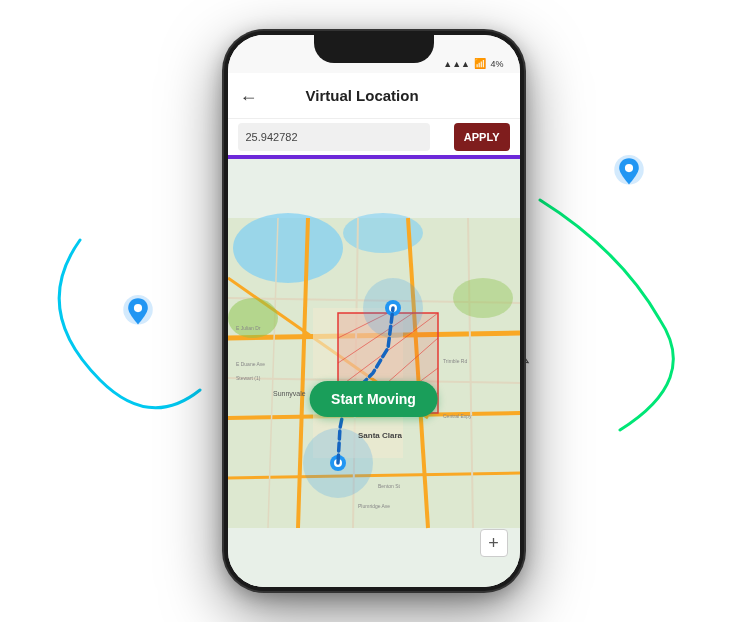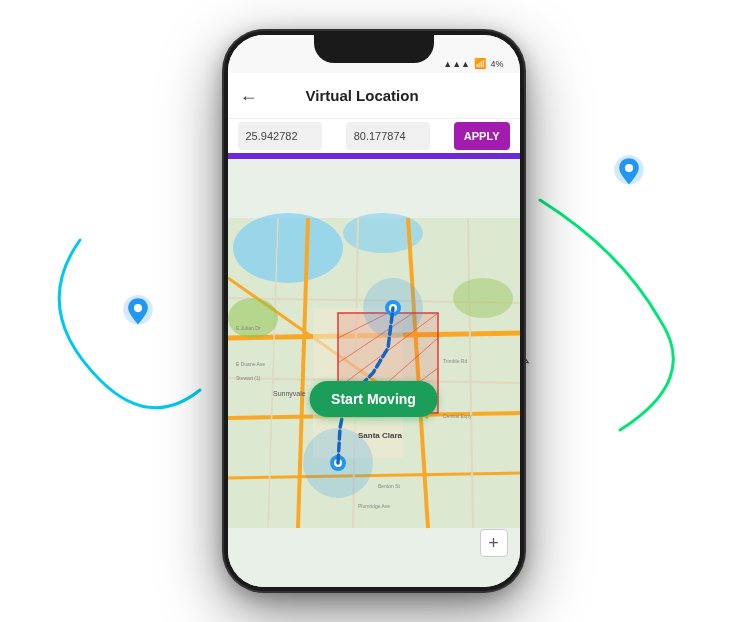--- a/index.html
+++ b/index.html
@@ -119,38 +119,38 @@
     .coord-bar {
       position: absolute;
       top: 84px; left: 0; right: 0;
       height: 40px;
       background: #ffffff;
       display: flex;
       align-items: center;
       padding: 0 10px;
       gap: 24px;
       z-index: 8;
-      border-bottom: 6px solid #6d28d9;
+      border-bottom: 4px solid #6d28d9;
     }
 
     .coord-input {
       flex: 1;
       height: 28px;
       background: #f0f0f0;
       border-radius: 4px;
       display: flex;
       align-items: center;
       padding: 0 8px;
       font-size: 11px;
       color: #444;
     }
 
     .apply-btn {
       height: 28px;
-      background: #a21caf;
+      background: #7f1d1d;
       color: white;
       border-radius: 4px;
       padding: 0 10px;
       font-size: 11px;
       font-weight: 600;
       display: flex;
       align-items: center;
       cursor: pointer;
     }
 
@@ -282,23 +282,20 @@
 
       <div class="top-bar">
         <span class="back-arrow">←</span>
         <span class="top-bar-title">Virtual Location</span>
       </div>
 
       <div class="coord-bar">
         <div class="coord-input">
           <span>25.942782</span>
         </div>
-        <div class="coord-input">
-          <span>80.177874</span>
-        </div>
         <div class="apply-btn">
           <span>APPLY</span>
         </div>
       </div>
 
       <div class="map-area">
         <svg class="map-svg" viewBox="0 0 292 310">
 
           <rect width="292" height="310" fill="#dde8d0"></rect>
 

